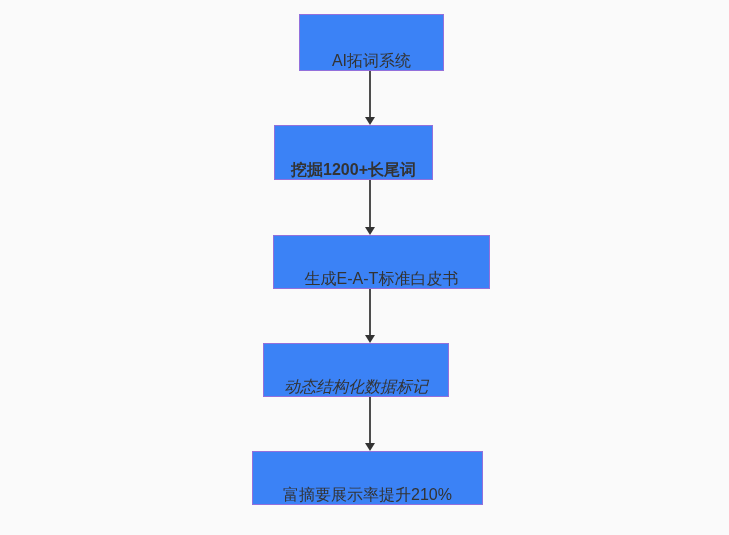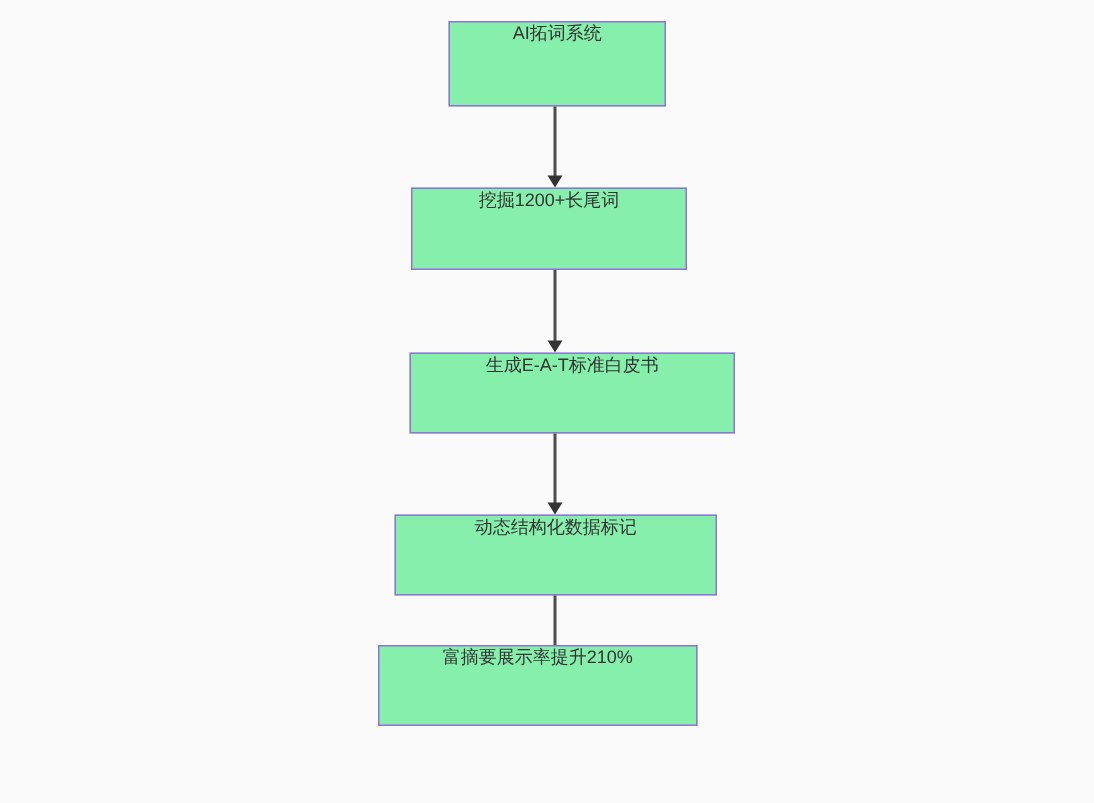--- a/index.html
+++ b/index.html
@@ -11,36 +11,36 @@
   .canvas {
     position: relative;
     width: 729px;
     height: 535px;
     background: #fafafa;
     overflow: hidden;
   }
   .node {
     position: absolute;
     box-sizing: border-box;
-    background: #86efac;
+    background: #3b82f6;
     border: 1px solid #9370db;
     color: #333333;
-    font-size: 12px;
+    font-size: 16px;
     line-height: 1.2;
     display: flex;
-    align-items: flex-start;
+    align-items: flex-end;
     justify-content: center;
     text-align: center;
     white-space: nowrap;
   }
   #node-a { left: 299px; top: 14px;  width: 145px; height: 57px; }
-  #node-b { left: 274px; top: 125px; width: 184px; height: 55px; }
+  #node-b { left: 274px; top: 125px; width: 159px; height: 55px; font-weight: bold; }
   #node-c { left: 261px; top: 235px; width: 217px; height: 54px; margin-left: 12px; }
-  #node-d { left: 263px; top: 343px; width: 215px; height: 54px; }
-  #node-e { left: 252px; top: 430px; width: 213px; height: 54px; }
+  #node-d { left: 263px; top: 343px; width: 186px; height: 54px; font-style: italic; }
+  #node-e { left: 252px; top: 451px; width: 231px; height: 54px; }
 
   .arrow {
     position: absolute;
     left: 364px;
     width: 12px;
   }
   #arrow-1 { top: 71px;  height: 54px; }
   #arrow-2 { top: 180px; height: 55px; }
   #arrow-3 { top: 289px; height: 54px; }
   #arrow-4 { top: 397px; height: 54px; }

